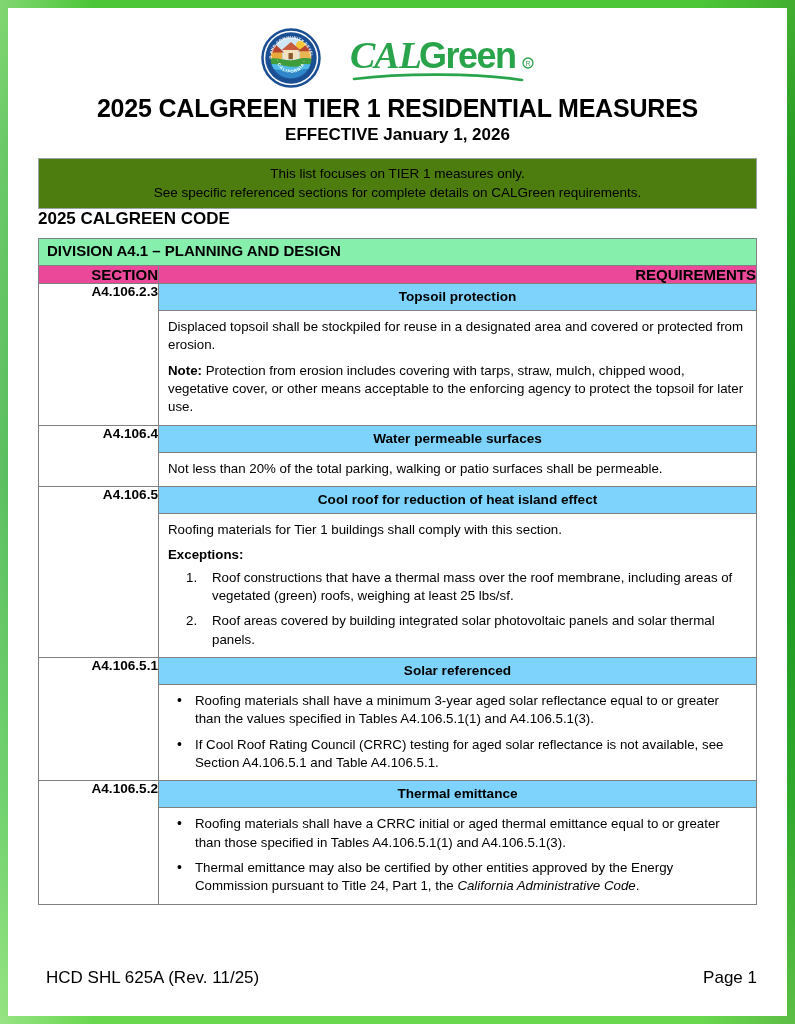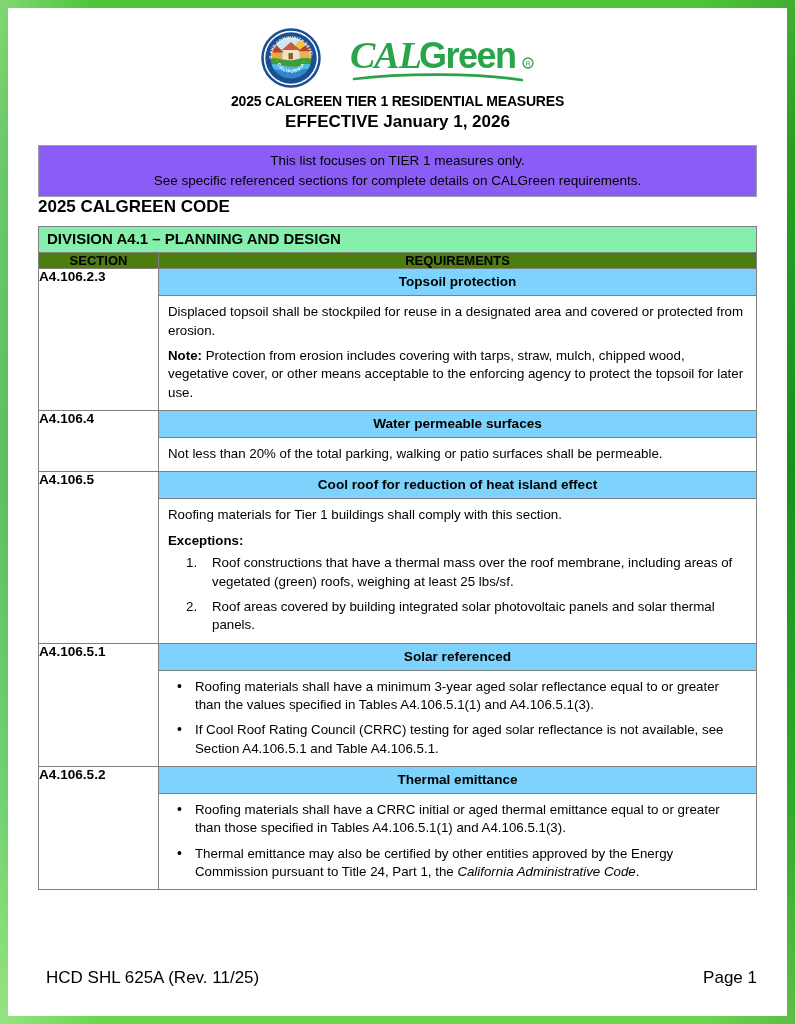--- a/index.html
+++ b/index.html
@@ -62,38 +62,38 @@
   }
   .calgreen-logo {
     display: block;
     height: 56px;
     width: 186px;
   }
 
   
   .doc-title {
     text-align: center;
-    font-size: 14px;
+    font-size: 25px;
     font-weight: bold;
     letter-spacing: -0.2px;
     margin-top: 4px;
     line-height: 1.14;
   }
   .doc-subtitle {
     text-align: center;
     font-size: 17px;
     font-weight: bold;
     margin-top: 2px;
     line-height: 1.2;
   }
 
   
   .info-banner {
     margin-top: 13px;
-    background: #8b5cf6;
+    background: #4d7c0f;
     border: 1px solid #9aa3a8;
     text-align: center;
     font-size: 13.5px;
     line-height: 1.42;
     padding: 5px 6px 6px 6px;
   }
 
   
   .code-title {
     font-size: 17px;
@@ -120,29 +120,29 @@
     font-size: 13.3px;
   }
   table.measures td, table.measures th {
     border: 1px solid #808080;
     vertical-align: top;
     padding: 0;
   }
   col.c-section { width: 120px; }
 
   .th-cell {
-    background: #4d7c0f;
-    font-weight: bold;
-    font-size: 13px;
+    background: #ec4899;
+    font-weight: bold;
+    font-size: 15px;
     padding: 6px 8px 7px 10px;
-    text-align: center;
+    text-align: right;
     vertical-align: middle;
   }
   .td-section {
-    text-align: left;
+    text-align: right;
     vertical-align: middle;
     font-weight: bold;
     font-size: 13.6px;
     padding: 4px 3px;
   }
   .td-req { padding: 0; }
 
   .sub-head {
     background: #7dd3fc;
     border-bottom: 1px solid #808080;

